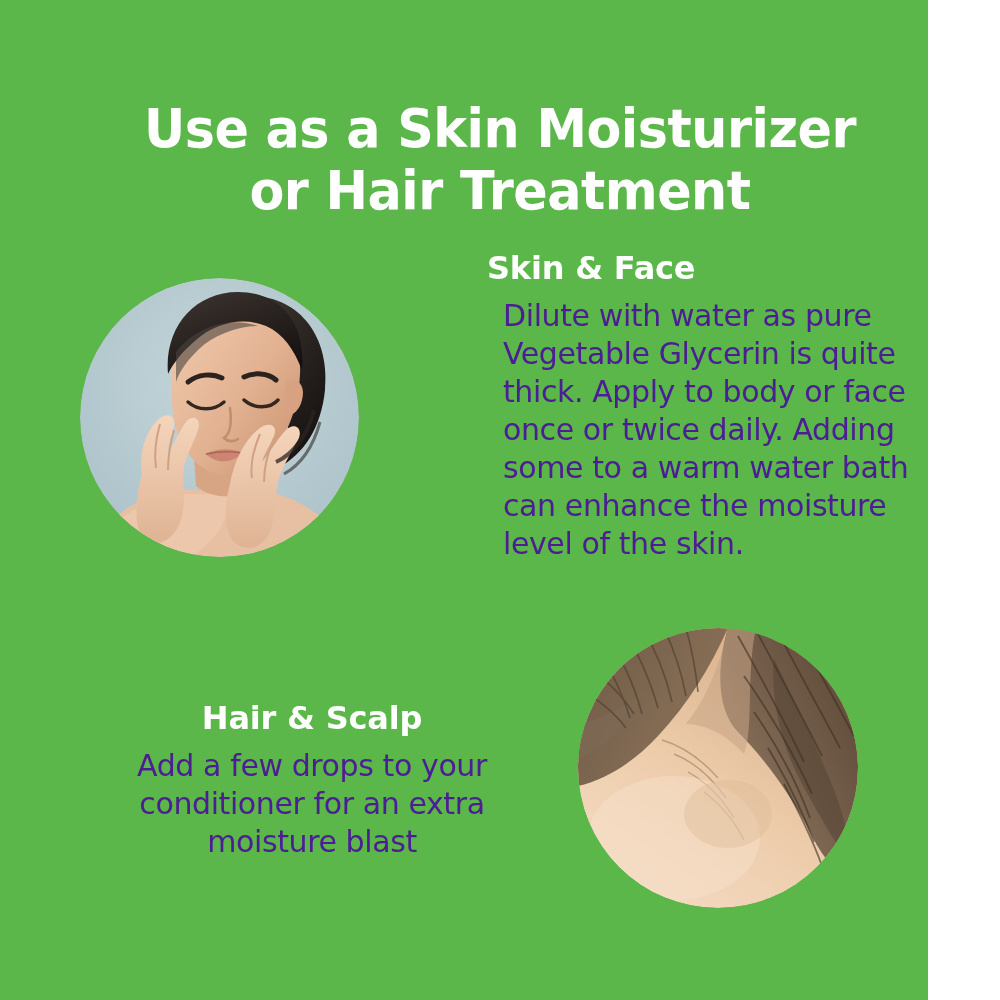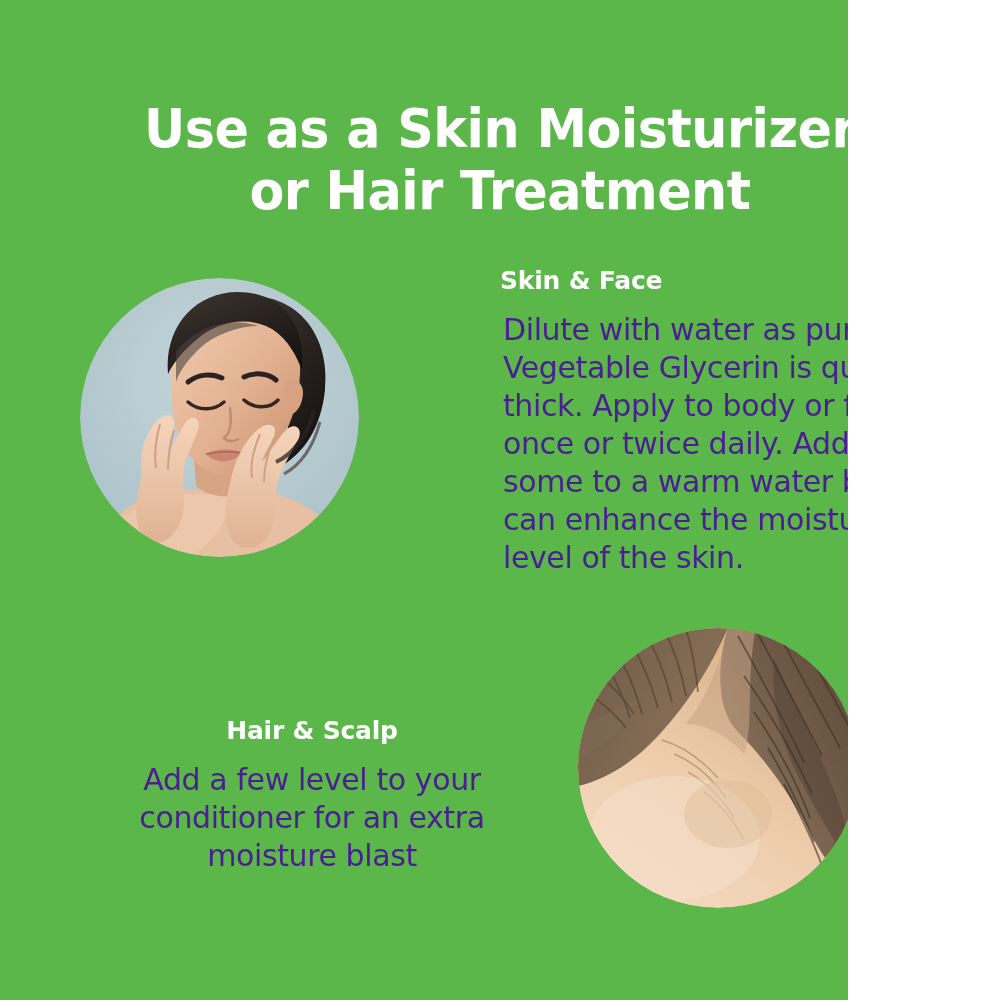--- a/index.html
+++ b/index.html
@@ -10,21 +10,21 @@
   body {
     width: 1000px;
     height: 1000px;
     overflow: hidden;
     font-family: "Liberation Sans", sans-serif;
     background: #ffffff;
   }
 
   .poster {
     position: relative;
-    width: 848px;
+    width: 928px;
     height: 1000px;
     background: #5bb749;
     overflow: hidden;
   }
 
   
   .headline {
     position: absolute;
     left: 0;
     top: 62px;
@@ -39,24 +39,24 @@
     transform: scaleX(0.94);
     transform-origin: center top;
     white-space: pre-line;
   }
 
   
   .section-heading {
     color: #ffffff;
     font-family: "DejaVu Sans", "Liberation Sans", sans-serif;
     font-weight: 700;
-    font-size: 25px;
+    font-size: 32px;
     line-height: 34px;
     letter-spacing: -0.2px;
-    margin: 13px;
+    margin: 0;
   }
   .section-body {
     color: #4c1d95;
     font-family: "DejaVu Sans", "Liberation Sans", sans-serif;
     font-weight: 400;
     font-size: 30px;
     line-height: 38px;
     letter-spacing: -0.4px;
     margin: 16px;
     white-space: pre-line;
@@ -193,21 +193,21 @@
 Vegetable Glycerin is quite
 thick. Apply to body or face
 once or twice daily. Adding
 some to a warm water bath
 can enhance the moisture
 level of the skin.</p>
   </div>
 
   <div class="hair-text-block">
     <h2 class="section-heading">Hair &amp; Scalp</h2>
-    <p class="section-body">Add a few level to your
+    <p class="section-body">Add a few drops to your
 conditioner for an extra
 moisture blast</p>
   </div>
 
   <div class="photo-circle" id="photo-hair">
     <svg viewBox="0 0 280 280" xmlns="http://www.w3.org/2000/svg" role="img">
       <defs>
         <linearGradient id="scalpGrad" x1="10%" y1="100%" x2="70%" y2="10%">
           <stop offset="0%" stop-color="#f6ddc6"></stop>
           <stop offset="55%" stop-color="#eccba9"></stop>

